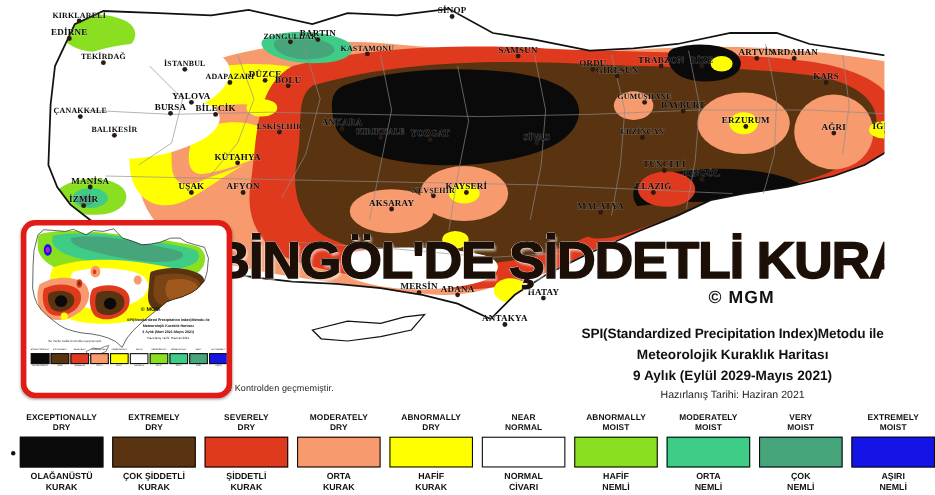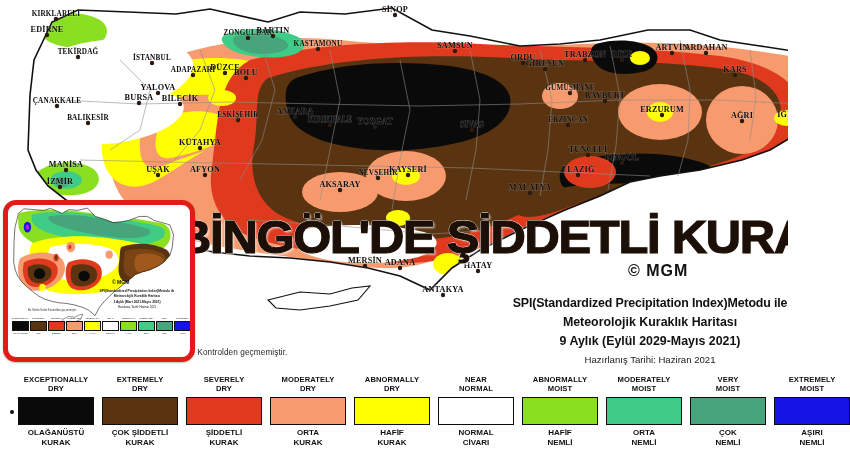--- a/index.html
+++ b/index.html
@@ -1,20 +1,20 @@
 <!DOCTYPE html>
 <html><head>
 <meta charset="utf-8">
 <style>
   html,body{margin:0;padding:0;background:#fff;}
   body{width:850px;height:450px;overflow:hidden;font-family:"Liberation Sans",sans-serif;}
   #root{position:relative;width:850px;height:450px;background:#ffffff;}
 
   
-  .map-area{position:absolute;left:0;top:0;width:788px;height:372px;background:#ffffff;overflow:hidden;}
+  .map-area{position:absolute;left:16px;top:0;width:788px;height:372px;background:#ffffff;overflow:hidden;}
   .map-svg{position:absolute;left:0;top:0;width:850px;height:372px;}
 
   .city-label{font-family:"Liberation Serif",serif;font-weight:bold;fill:#0d0d0d;
               font-size:8.2px;letter-spacing:.2px;paint-order:stroke;stroke:rgba(255,255,255,.35);stroke-width:.5px;}
   .city-label.sm{font-size:7.2px;}
   .city-dot{fill:#2b1a10;}
 
   
   .headline{
     position:absolute;left:176px;top:209px;width:668px;height:54px;

